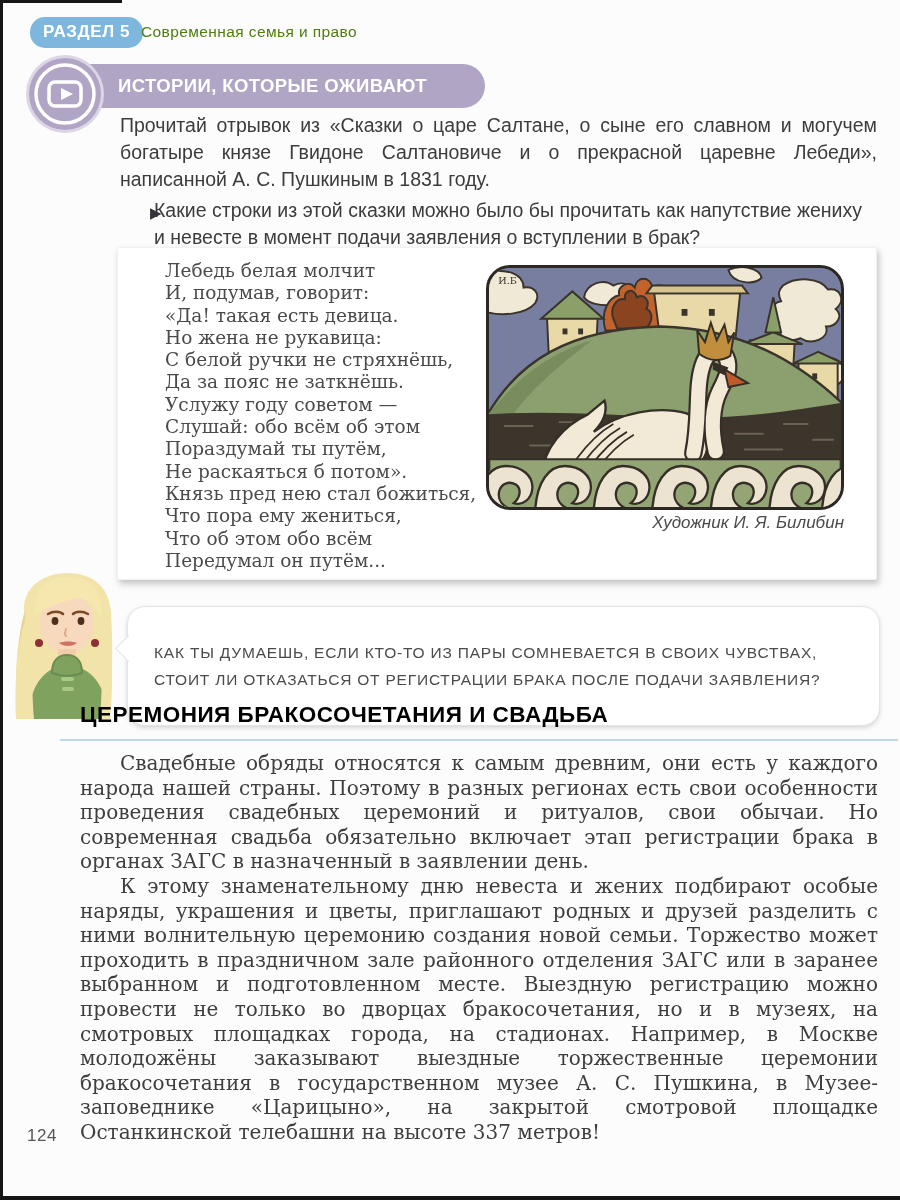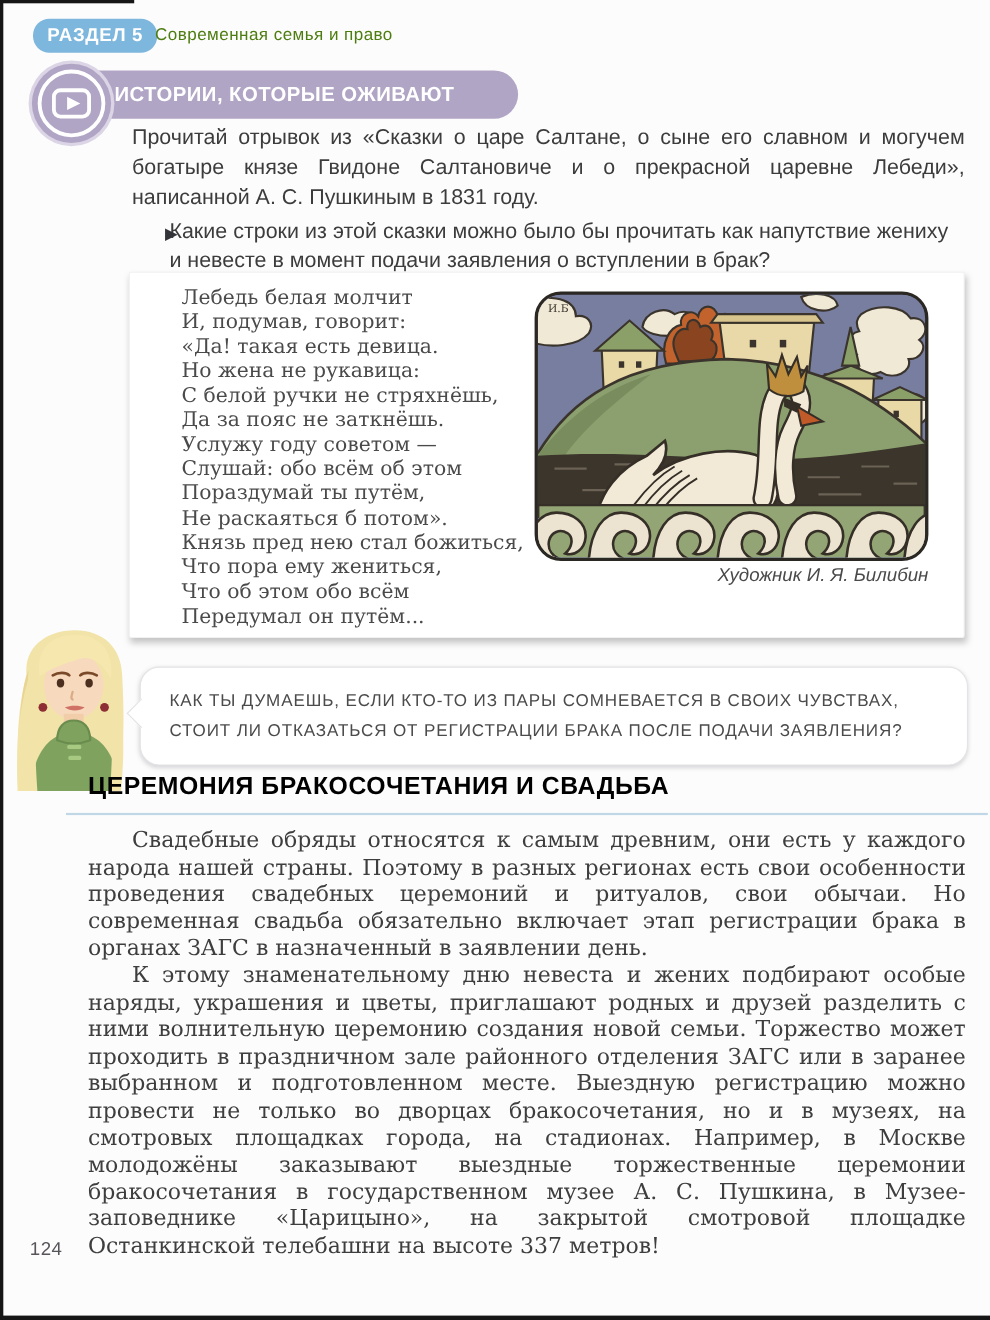--- a/index.html
+++ b/index.html
@@ -10,21 +10,21 @@
   .scan-left{position:absolute;left:0;top:0;width:3px;height:1200px;background:#161616;}
   .scan-bottom{position:absolute;left:0;bottom:0;width:900px;height:4px;background:#161616;}
   .scan-topleft{position:absolute;left:0;top:0;width:122px;height:3px;background:#161616;}
 
   
   .badge{position:absolute;left:30px;top:17px;background:#7db7dd;color:#fff;
          font-size:17px;font-weight:bold;letter-spacing:.6px;padding:5px 13px 6px;border-radius:15px;}
   .section-title{position:absolute;left:141px;top:23px;color:#4d7c0f;font-size:15.5px;letter-spacing:.4px;}
 
   
-  .banner-pill{position:absolute;left:46px;top:64px;width:425px;height:44px;background:#b1a5c5;
+  .banner-pill{position:absolute;left:60px;top:64px;width:425px;height:44px;background:#b1a5c5;
                border-radius:22px;color:#fff;font-weight:bold;font-size:18.5px;letter-spacing:.4px;
                line-height:44px;padding-left:58px;box-sizing:border-box;}
   .play-icon{position:absolute;left:25px;top:54px;width:80px;height:80px;}
 
   
   .intro{position:absolute;left:120px;top:112px;width:757px;font-size:19.5px;line-height:27px;
          color:#3c3c3c;text-align:justify;}
   .question{position:absolute;left:150px;top:197px;width:712px;font-size:19.5px;line-height:27px;color:#3c3c3c;}
   .q-marker{position:absolute;left:0;top:2px;color:#33333a;font-size:15px;}
   .q-text{display:block;margin-left:4px;text-align:justify;}
@@ -37,21 +37,21 @@
   .illustration{position:absolute;left:368px;top:17px;width:358px;height:245px;border:3px solid #2b2722;
                 border-radius:24px;overflow:hidden;box-sizing:border-box;background:#777ea0;}
   .illustration svg{display:block;}
   .caption{position:absolute;left:368px;top:265px;width:358px;text-align:right;font-style:italic;
            font-size:17px;color:#4a4a4a;}
 
   
   .avatar{position:absolute;left:2px;top:569px;width:132px;height:150px;}
   .bubble{position:absolute;left:127px;top:606px;width:753px;box-sizing:border-box;background:#fff;
           border:1px solid #e4e4e6;border-radius:18px;box-shadow:0 2px 4px rgba(168,168,175,.45);
-          padding:17px 26px;font-size:15.5px;line-height:27px;letter-spacing:.8px;color:#4b4b4b;}
+          padding:32px 26px;font-size:15.5px;line-height:27px;letter-spacing:.8px;color:#4b4b4b;}
   .bubble::before{content:'';position:absolute;left:-9px;top:32px;width:18px;height:18px;background:#fff;
           border-left:1px solid #e4e4e6;border-bottom:1px solid #e4e4e6;transform:rotate(45deg);}
 
   
   .ceremony-heading{position:absolute;left:80px;top:702px;font-size:22.5px;font-weight:bold;
                     color:#000000;letter-spacing:.5px;}
   .divider{position:absolute;left:60px;top:739px;width:838px;height:2px;background:#bfd7e7;}
   .bodytext{position:absolute;left:80px;top:751px;width:798px;font-family:"DejaVu Serif","Liberation Serif",serif;
             font-size:20px;line-height:24.6px;color:#3e3e3e;text-align:justify;}
   .bodytext div{text-indent:40px;margin:0;}

